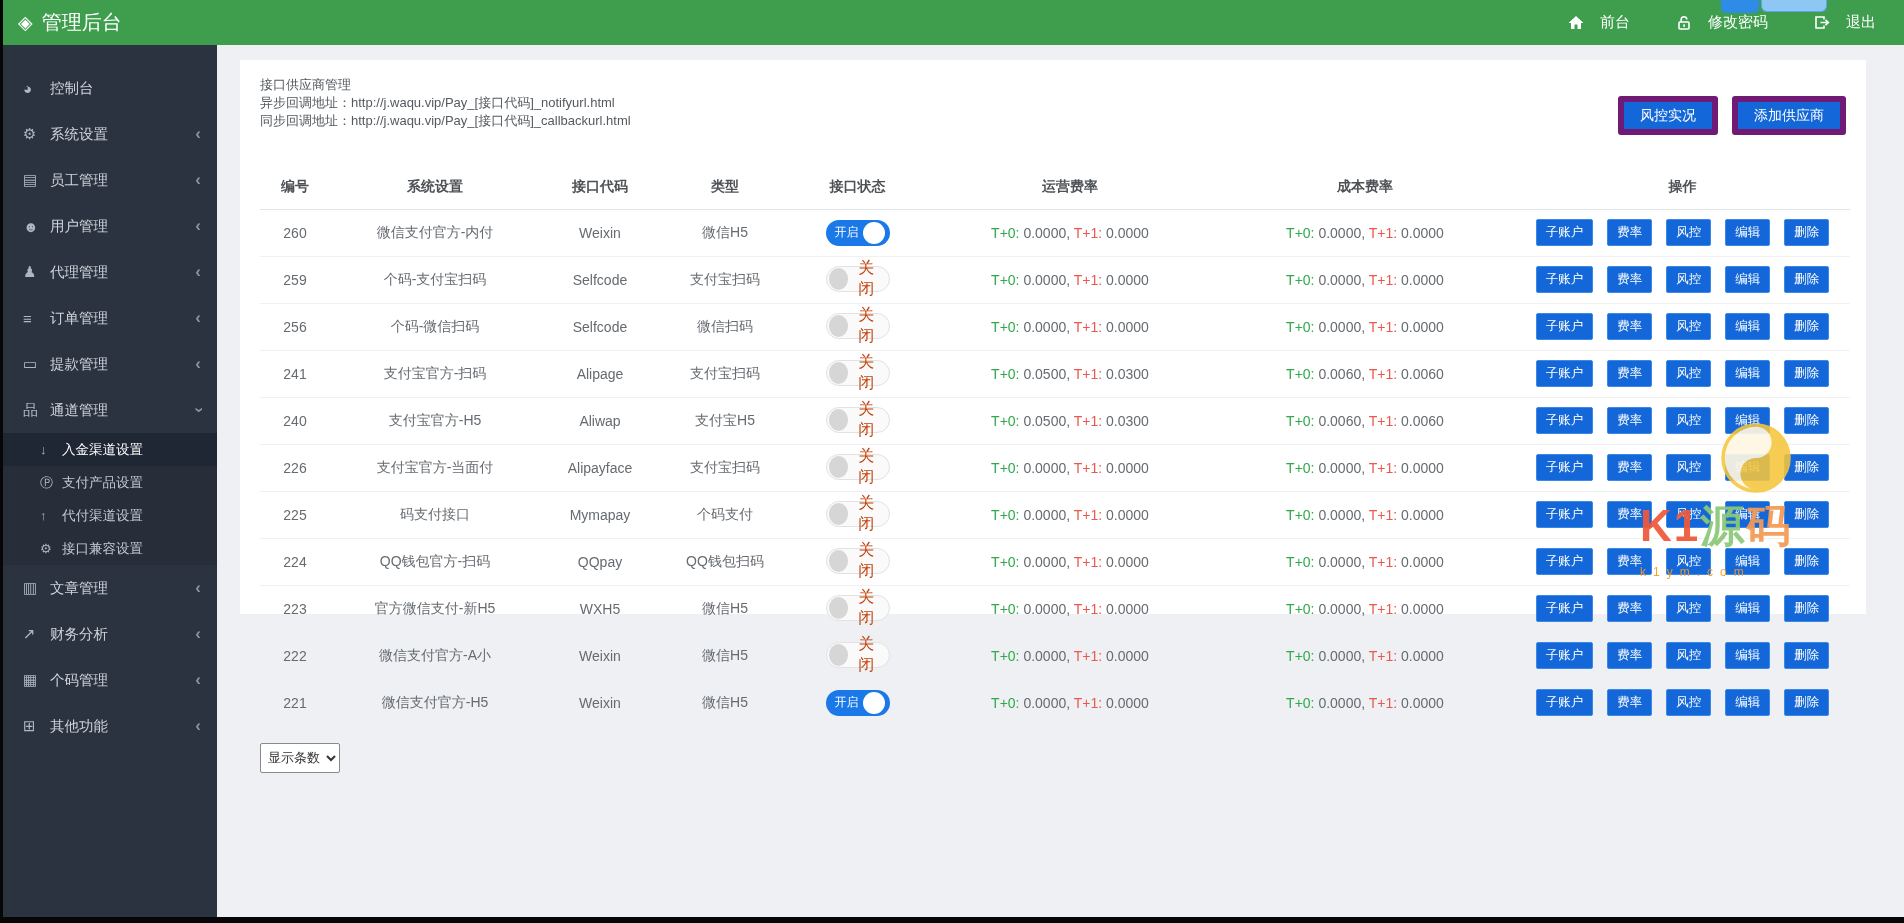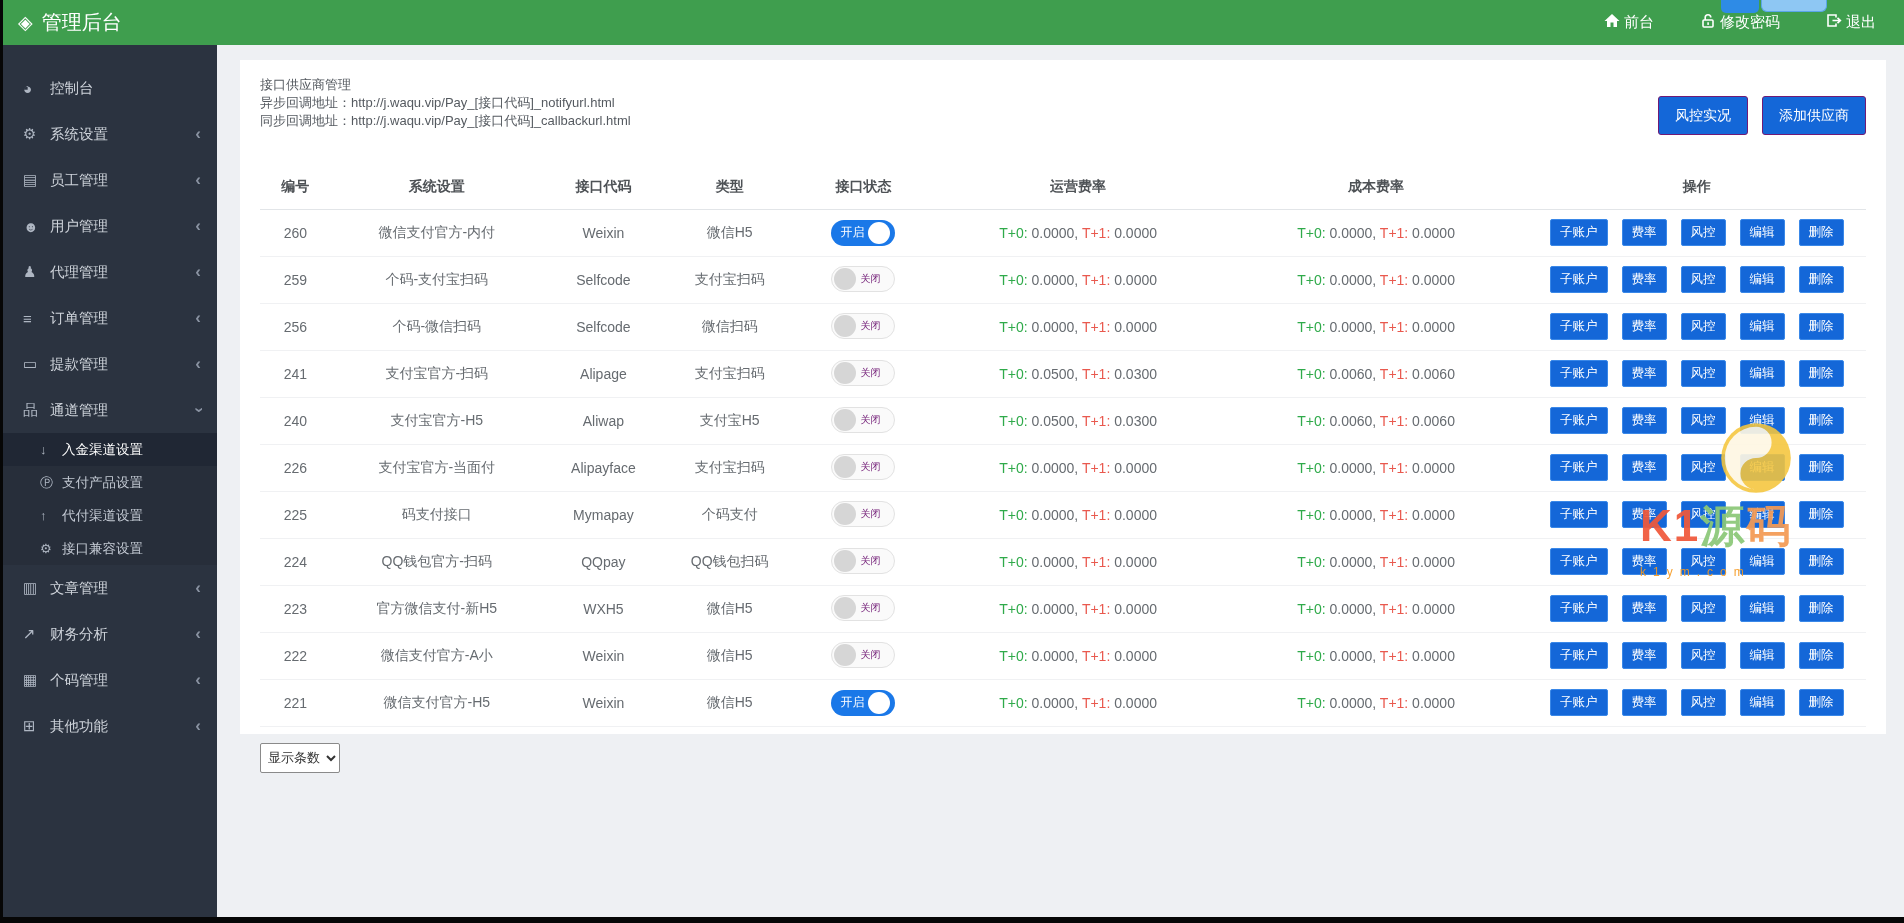--- a/index.html
+++ b/index.html
@@ -6,21 +6,21 @@
   html,body { background:#d8dadd; }
   body { font-family:"Liberation Sans","DejaVu Sans",sans-serif; }
   .screen { position:relative; width:1904px; height:923px; background:#eef0f3; overflow:hidden; }
 
   
   .topbar { position:absolute; top:0; left:0; right:0; height:45px; background:var(--green,#3f9e4e);
             display:flex; align-items:center; justify-content:space-between; padding:0 28px 0 18px; z-index:5; }
   .brand { display:flex; align-items:center; gap:9px; color:#fff; font-size:20px; cursor:pointer; }
   .brand-icon { font-size:19px; line-height:1; }
   .topnav { display:flex; align-items:center; gap:46px; }
-  .topnav-item { display:flex; align-items:flex-start; gap:4px; color:#fff; font-size:15px; cursor:pointer; text-decoration:none; }
+  .topnav-item { display:flex; align-items:center; gap:16px; color:#fff; font-size:15px; cursor:pointer; text-decoration:none; }
   .topnav-item svg { width:16px; height:15px; }
 
   .ext-popup { position:absolute; top:0; right:77px; width:106px; height:13px; display:flex; z-index:9; }
   .ext-a { width:38px; height:13px; background:#2e8be6; border-radius:0 0 5px 5px; }
   .ext-b { flex:1; height:12px; margin-left:2px; background:#8ec7f3; border:1px solid #5aa6e8; border-top:none; border-radius:0 0 6px 6px; }
 
   
   .sidebar { position:absolute; top:45px; left:0; bottom:0; width:217px; background:var(--dark,#2b3340); z-index:4; }
   .menu { list-style:none; padding-top:20px; }
   .menu-item { position:relative; height:46px; display:flex; align-items:center; padding:0 16px 0 23px;
@@ -30,43 +30,43 @@
   .chev { color:#8a93a2; font-size:17px; font-weight:bold; }
   .chev.down { transform:rotate(-90deg); }
   .submenu { list-style:none; background:#272e3a; }
   .submenu-item { height:33px; display:flex; align-items:center; padding:0 16px 0 40px;
                   color:#c3c9d3; font-size:13.5px; cursor:pointer; }
   .submenu-item .mi-icon { flex:0 0 22px; width:22px; font-size:13px; }
   .submenu-item.active { background:#202734; color:#fff; }
 
   
   .content { position:absolute; top:45px; left:217px; right:0; bottom:0; background:#eef0f3; }
-  .panel { position:absolute; top:15px; left:23px; right:18px; height:674px; background:#fff; padding:16px 20px; }
+  .panel { position:absolute; top:15px; left:23px; right:38px; height:554px; background:#fff; padding:16px 20px; }
 
   .panel-head { display:flex; justify-content:space-between; align-items:flex-start; }
   .page-info { color:#555a60; font-size:13px; line-height:18px; }
   .head-buttons { display:flex; gap:14px; margin-top:20px; }
-  .btn-primary { background:var(--blue,#1467d8); color:#fff; border:1px solid #701a75; border-radius:3px;
+  .btn-primary { background:var(--blue,#1467d8); color:#fff; border:6px solid #701a75; border-radius:3px;
                  font-size:14px; padding:0 16px; height:39px; cursor:pointer;
                  font-family:"Liberation Sans","DejaVu Sans",sans-serif; }
 
   
   table { width:100%; border-collapse:collapse; margin-top:30px; table-layout:fixed; }
   th { height:44px; font-size:14px; color:#4e5256; font-weight:bold; border-bottom:1px solid #e2e5e8; text-align:center; }
   td { height:47px; font-size:14px; color:#666b70; border-bottom:1px solid #f0f1f3; text-align:center; }
   col.c0{width:70px} col.c1{width:210px} col.c2{width:120px} col.c3{width:130px}
   col.c4{width:135px} col.c5{width:290px} col.c6{width:300px} col.c7{width:335px}
 
   .toggle { display:inline-flex; align-items:center; width:64px; height:26px; border-radius:13px; cursor:pointer; }
   .toggle.on { background:var(--tog,#1a78e8); justify-content:flex-start; padding:0 2px 0 9px; }
   .toggle.on .t-label { color:#ffffff; font-size:12px; margin-right:4px; }
   .toggle.on .knob { width:22px; height:22px; border-radius:50%; background:#fff; }
   .toggle.off { background:#fafafa; border:1px solid #e2e2e2; justify-content:flex-start; padding:0 8px 0 2px; }
   .toggle.off .knob { width:22px; height:22px; border-radius:50%; background:#d6d6d6; margin-right:4px; }
-  .toggle.off .t-label { color:#701a75; font-size:10px; }
+  .toggle.off .t-label { color:#c2410c; font-size:16px; }
 
   .lab-g { color:var(--t0,#2faa4a);text-align:right; }
   .lab-r { color:var(--t1,#e9594e); }
   .rate-val { color:#666b70; }
 
   .actions { display:inline-flex; gap:14px; }
   .action-btn { background:var(--blue,#1467d8); color:#fff; border:1px solid #3a88e8; border-radius:2px;
                 font-size:12.5px; height:27px; padding:0 9px; cursor:pointer; white-space:nowrap;
                 font-family:"Liberation Sans","DejaVu Sans",sans-serif; }
 

